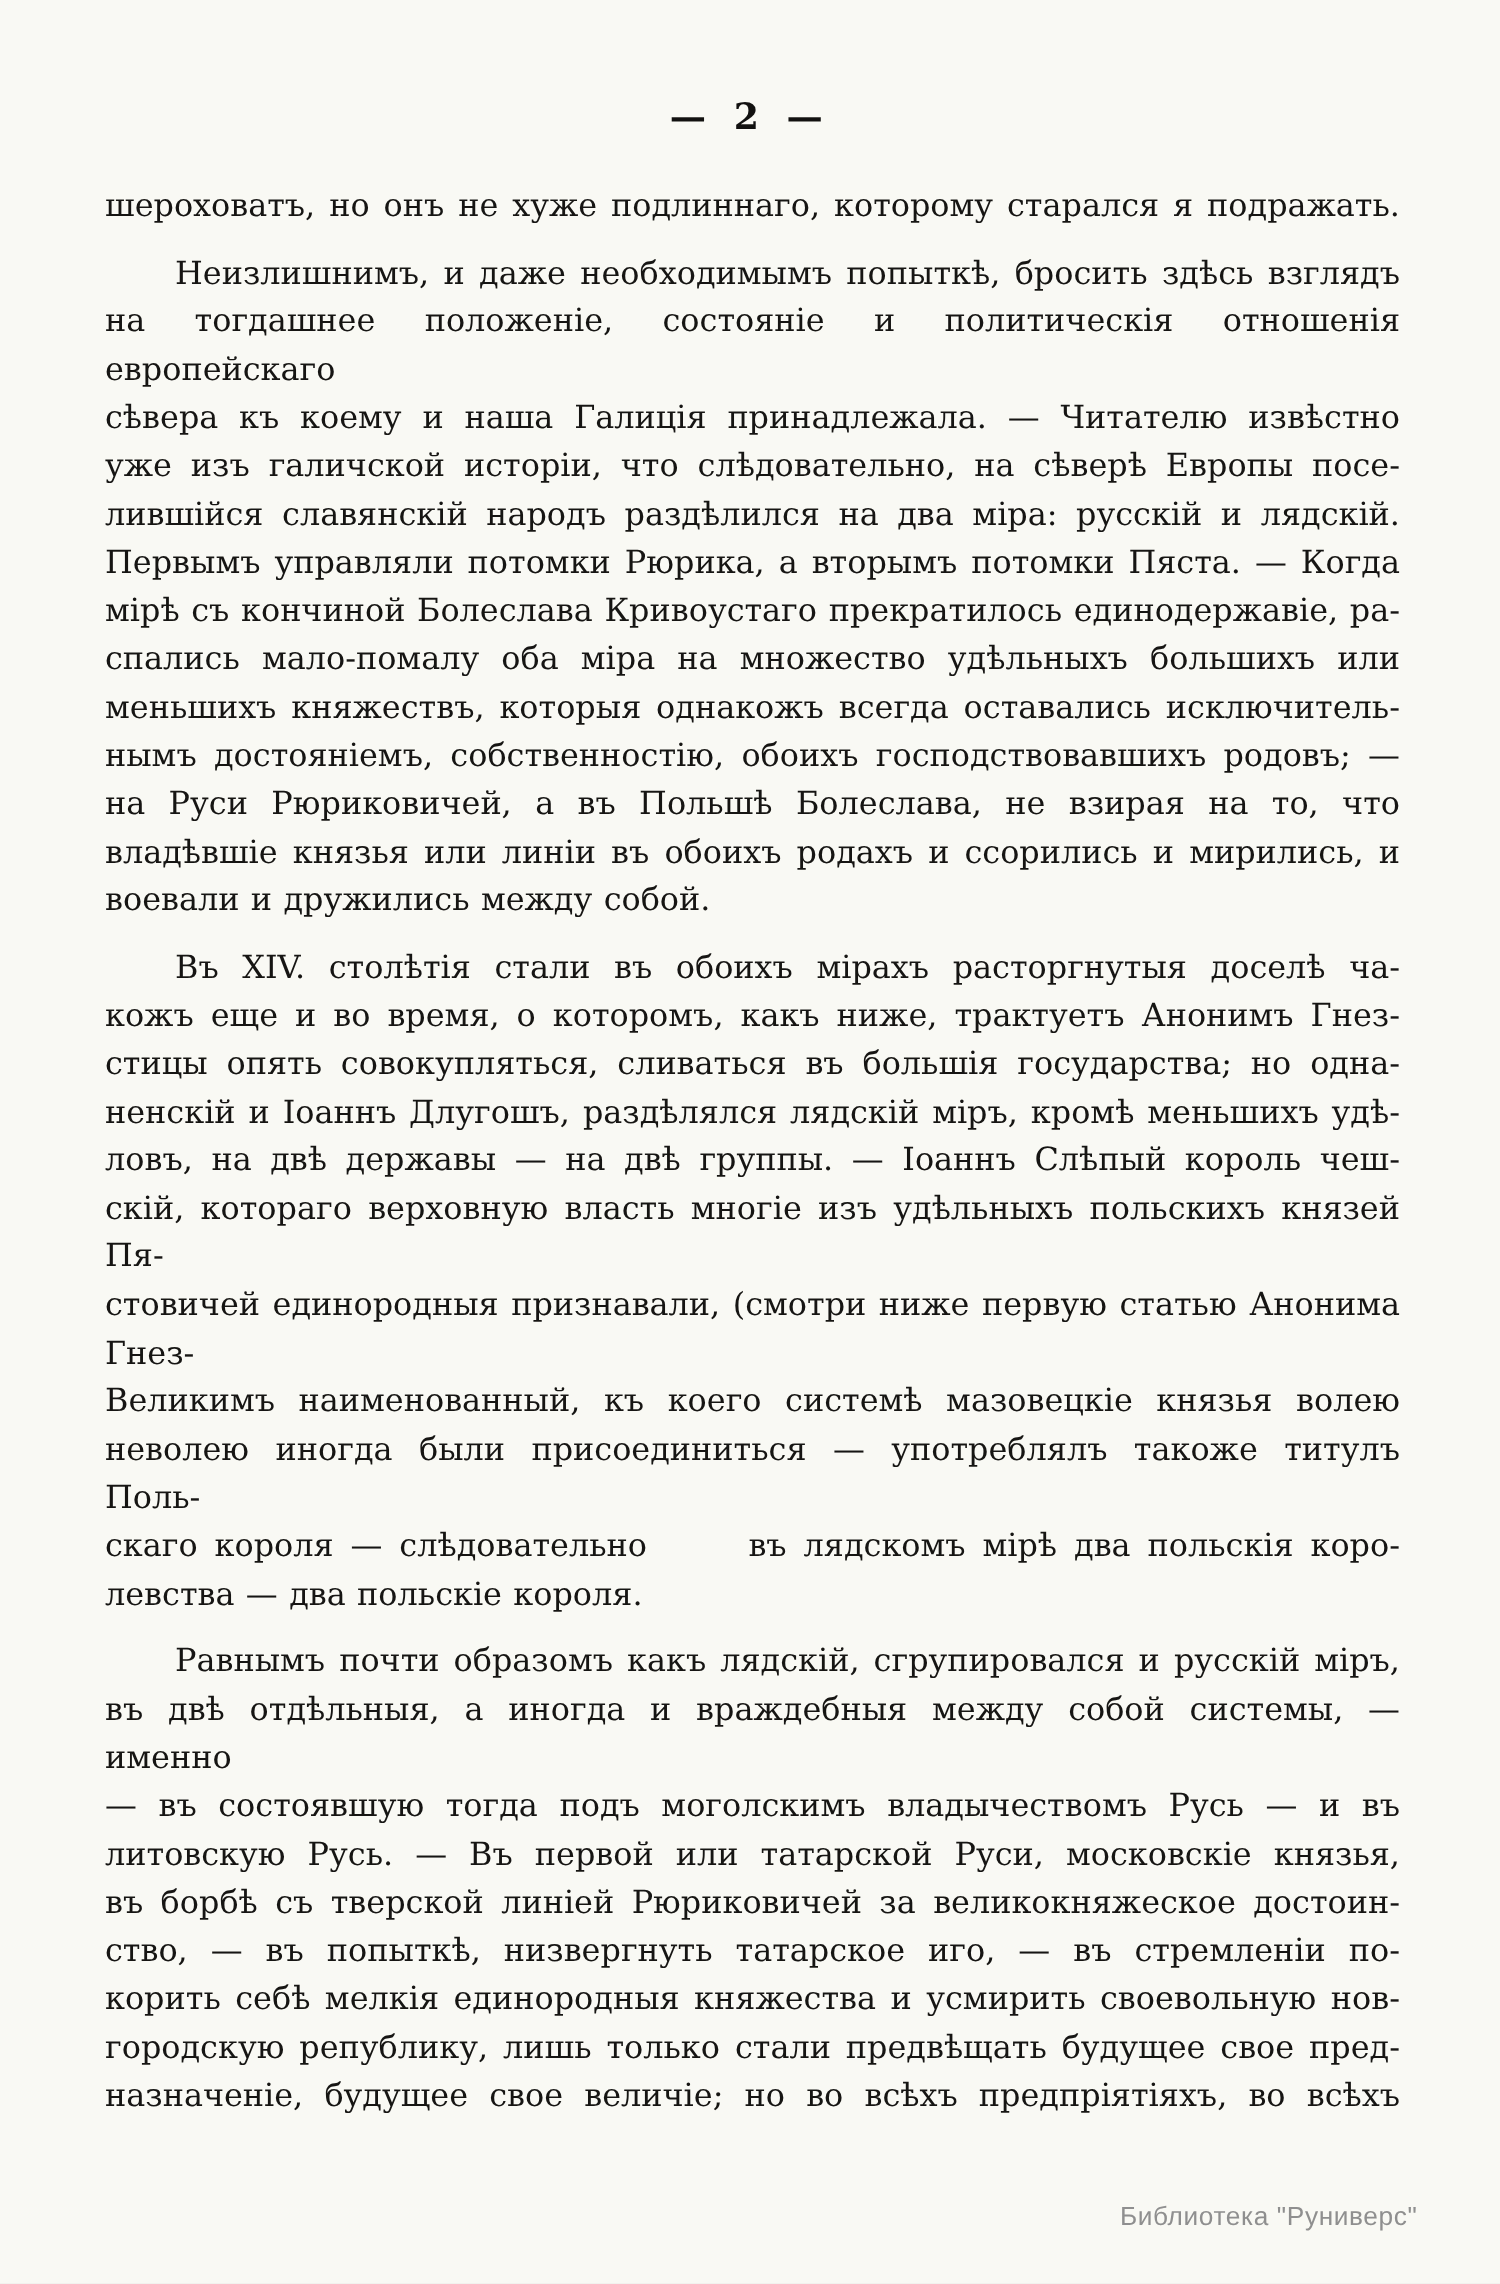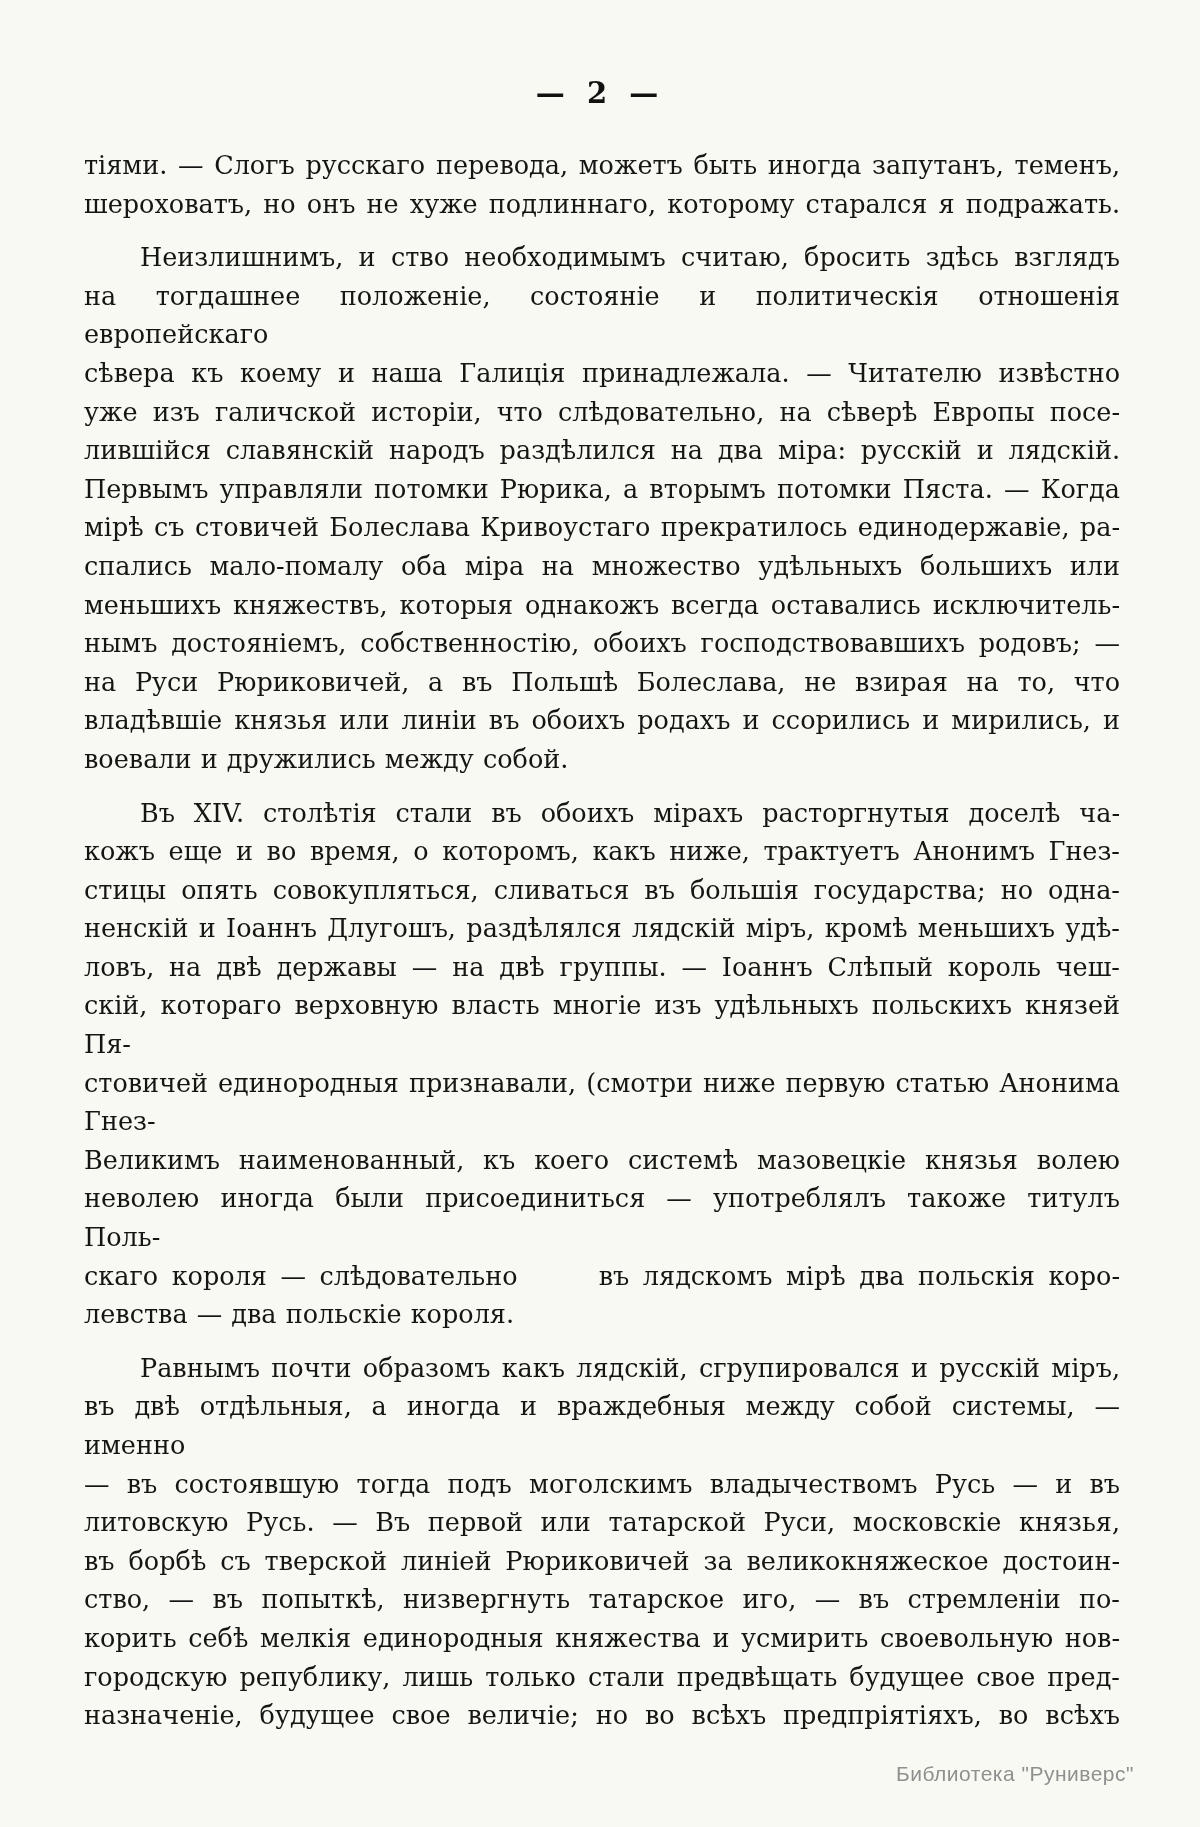--- a/index.html
+++ b/index.html
@@ -63,31 +63,30 @@
   }
 </style>
 </head>
 <body>
 
 <div class="page">
   <div class="page-number">— 2 —</div>
 
   <div class="text-block" id="text-block">
       <div class="paragraph">
-        <div class="line">тіями. — Слогъ русскаго перевода, можетъ быть иногда запутанъ, теменъ,</div>
         <div class="line">шероховатъ, но онъ не хуже подлиннаго, которому старался я подражать.</div>
       </div>
       <div class="paragraph">
-        <div class="line indent">Неизлишнимъ, и ство необходимымъ считаю, бросить здѣсь взглядъ</div>
+        <div class="line indent">Неизлишнимъ, и даже необходимымъ попыткѣ, бросить здѣсь взглядъ</div>
         <div class="line">на тогдашнее положеніе, состояніе и политическія отношенія европейскаго</div>
         <div class="line">сѣвера къ коему и наша Галиція принадлежала. — Читателю извѣстно</div>
         <div class="line">уже изъ галичской исторіи, что слѣдовательно, на сѣверѣ Европы посе-</div>
         <div class="line">лившійся славянскій народъ раздѣлился на два міра: русскій и лядскій.</div>
         <div class="line">Первымъ управляли потомки Рюрика, а вторымъ потомки Пяста. — Когда</div>
-        <div class="line">мірѣ съ стовичей Болеслава Кривоустаго прекратилось единодержавіе, ра-</div>
+        <div class="line">мірѣ съ кончиной Болеслава Кривоустаго прекратилось единодержавіе, ра-</div>
         <div class="line">спались мало-помалу оба міра на множество удѣльныхъ большихъ или</div>
         <div class="line">меньшихъ княжествъ, которыя однакожъ всегда оставались исключитель-</div>
         <div class="line">нымъ достояніемъ, собственностію, обоихъ господствовавшихъ родовъ; —</div>
         <div class="line">на Руси Рюриковичей, а въ Польшѣ Болеслава, не взирая на то, что</div>
         <div class="line">владѣвшіе князья или линіи въ обоихъ родахъ и ссорились и мирились, и</div>
         <div class="line par-end">воевали и дружились между собой.</div>
       </div>
       <div class="paragraph">
         <div class="line indent">Въ XIV. столѣтія стали въ обоихъ мірахъ расторгнутыя доселѣ ча-</div>
         <div class="line">кожъ еще и во время, о которомъ, какъ ниже, трактуетъ Анонимъ Гнез-</div>

